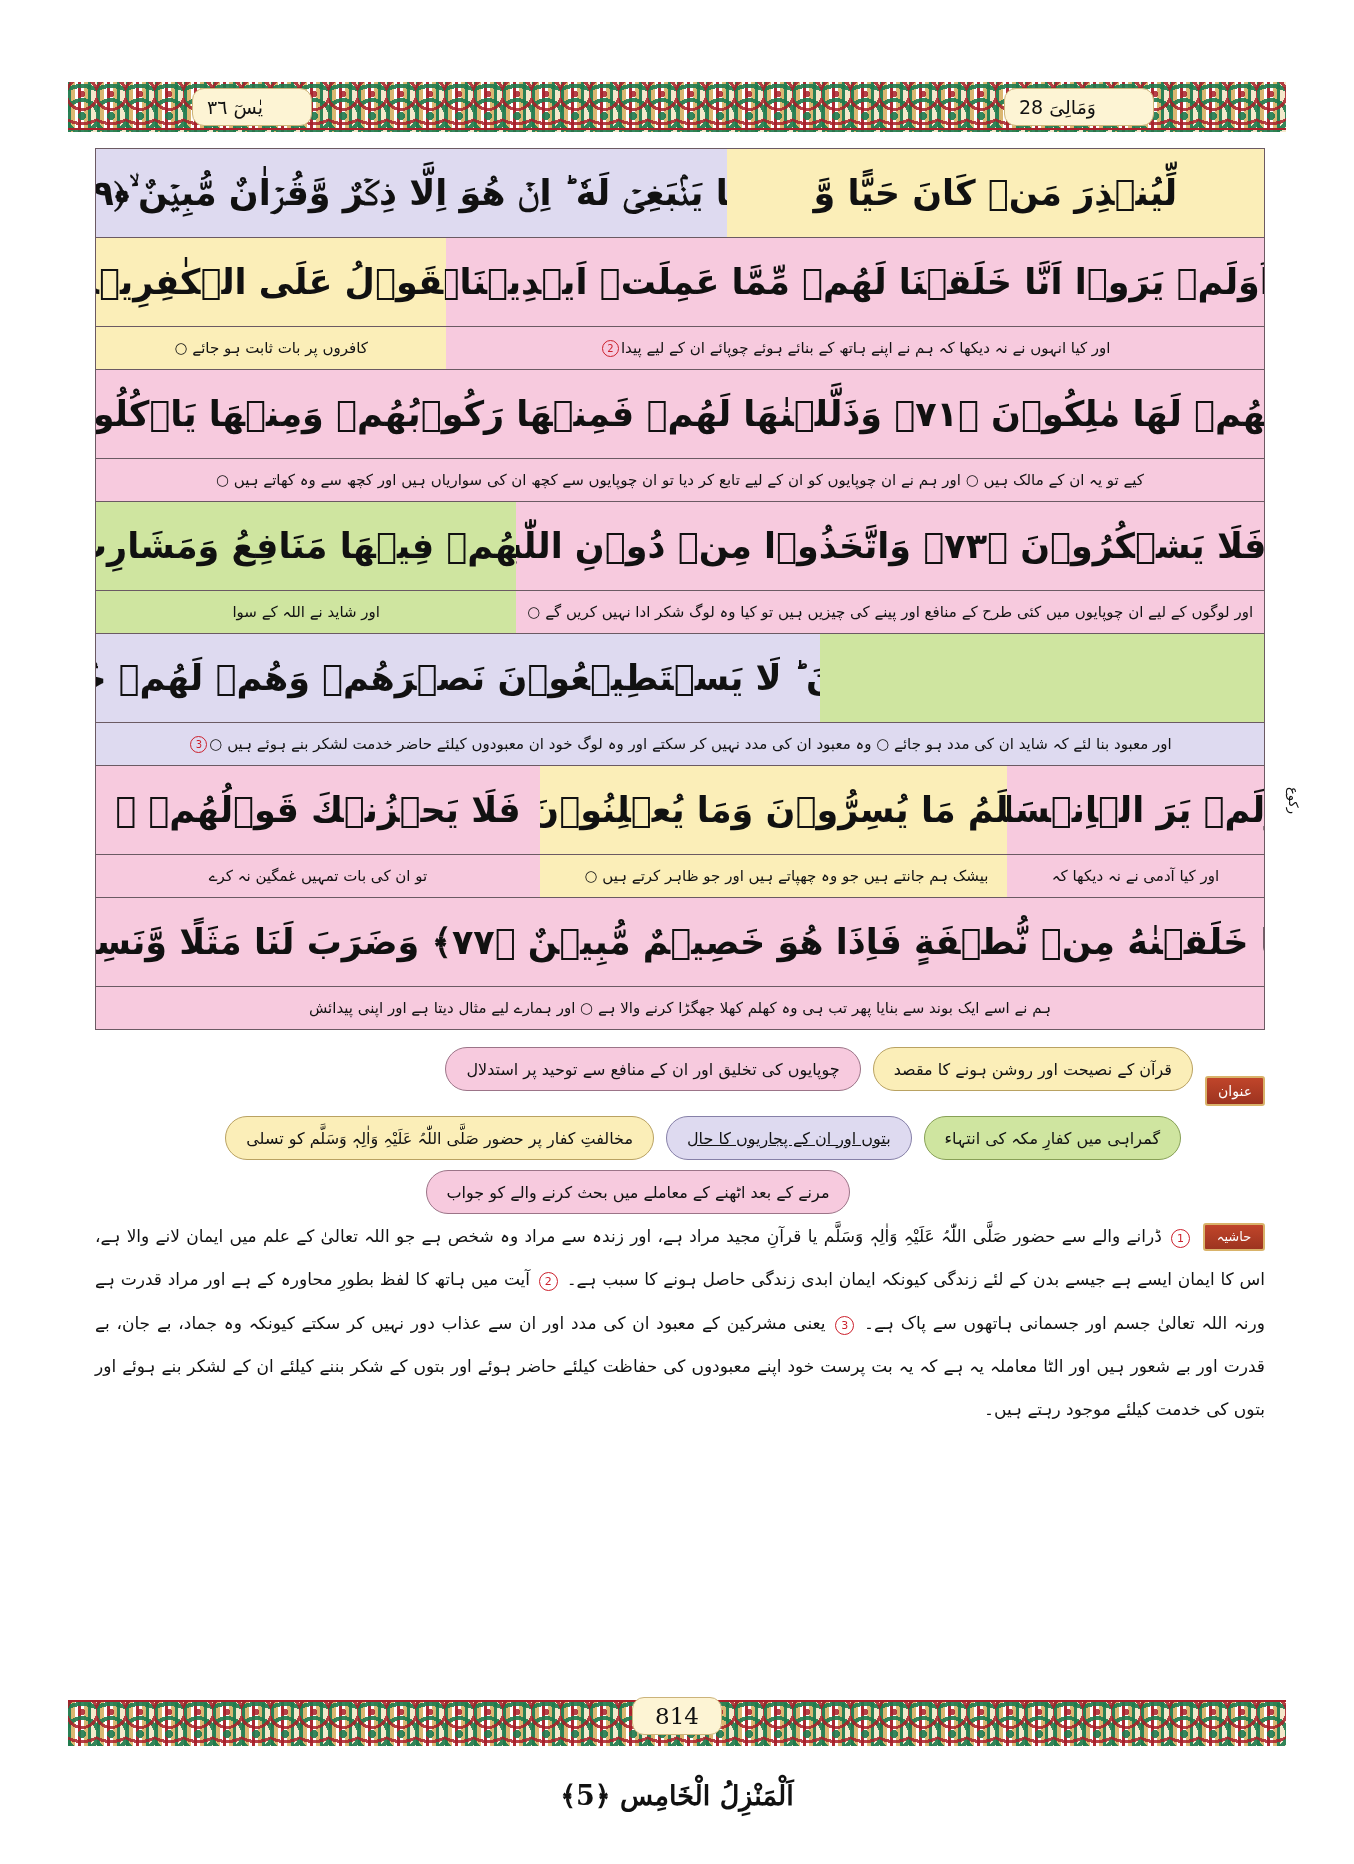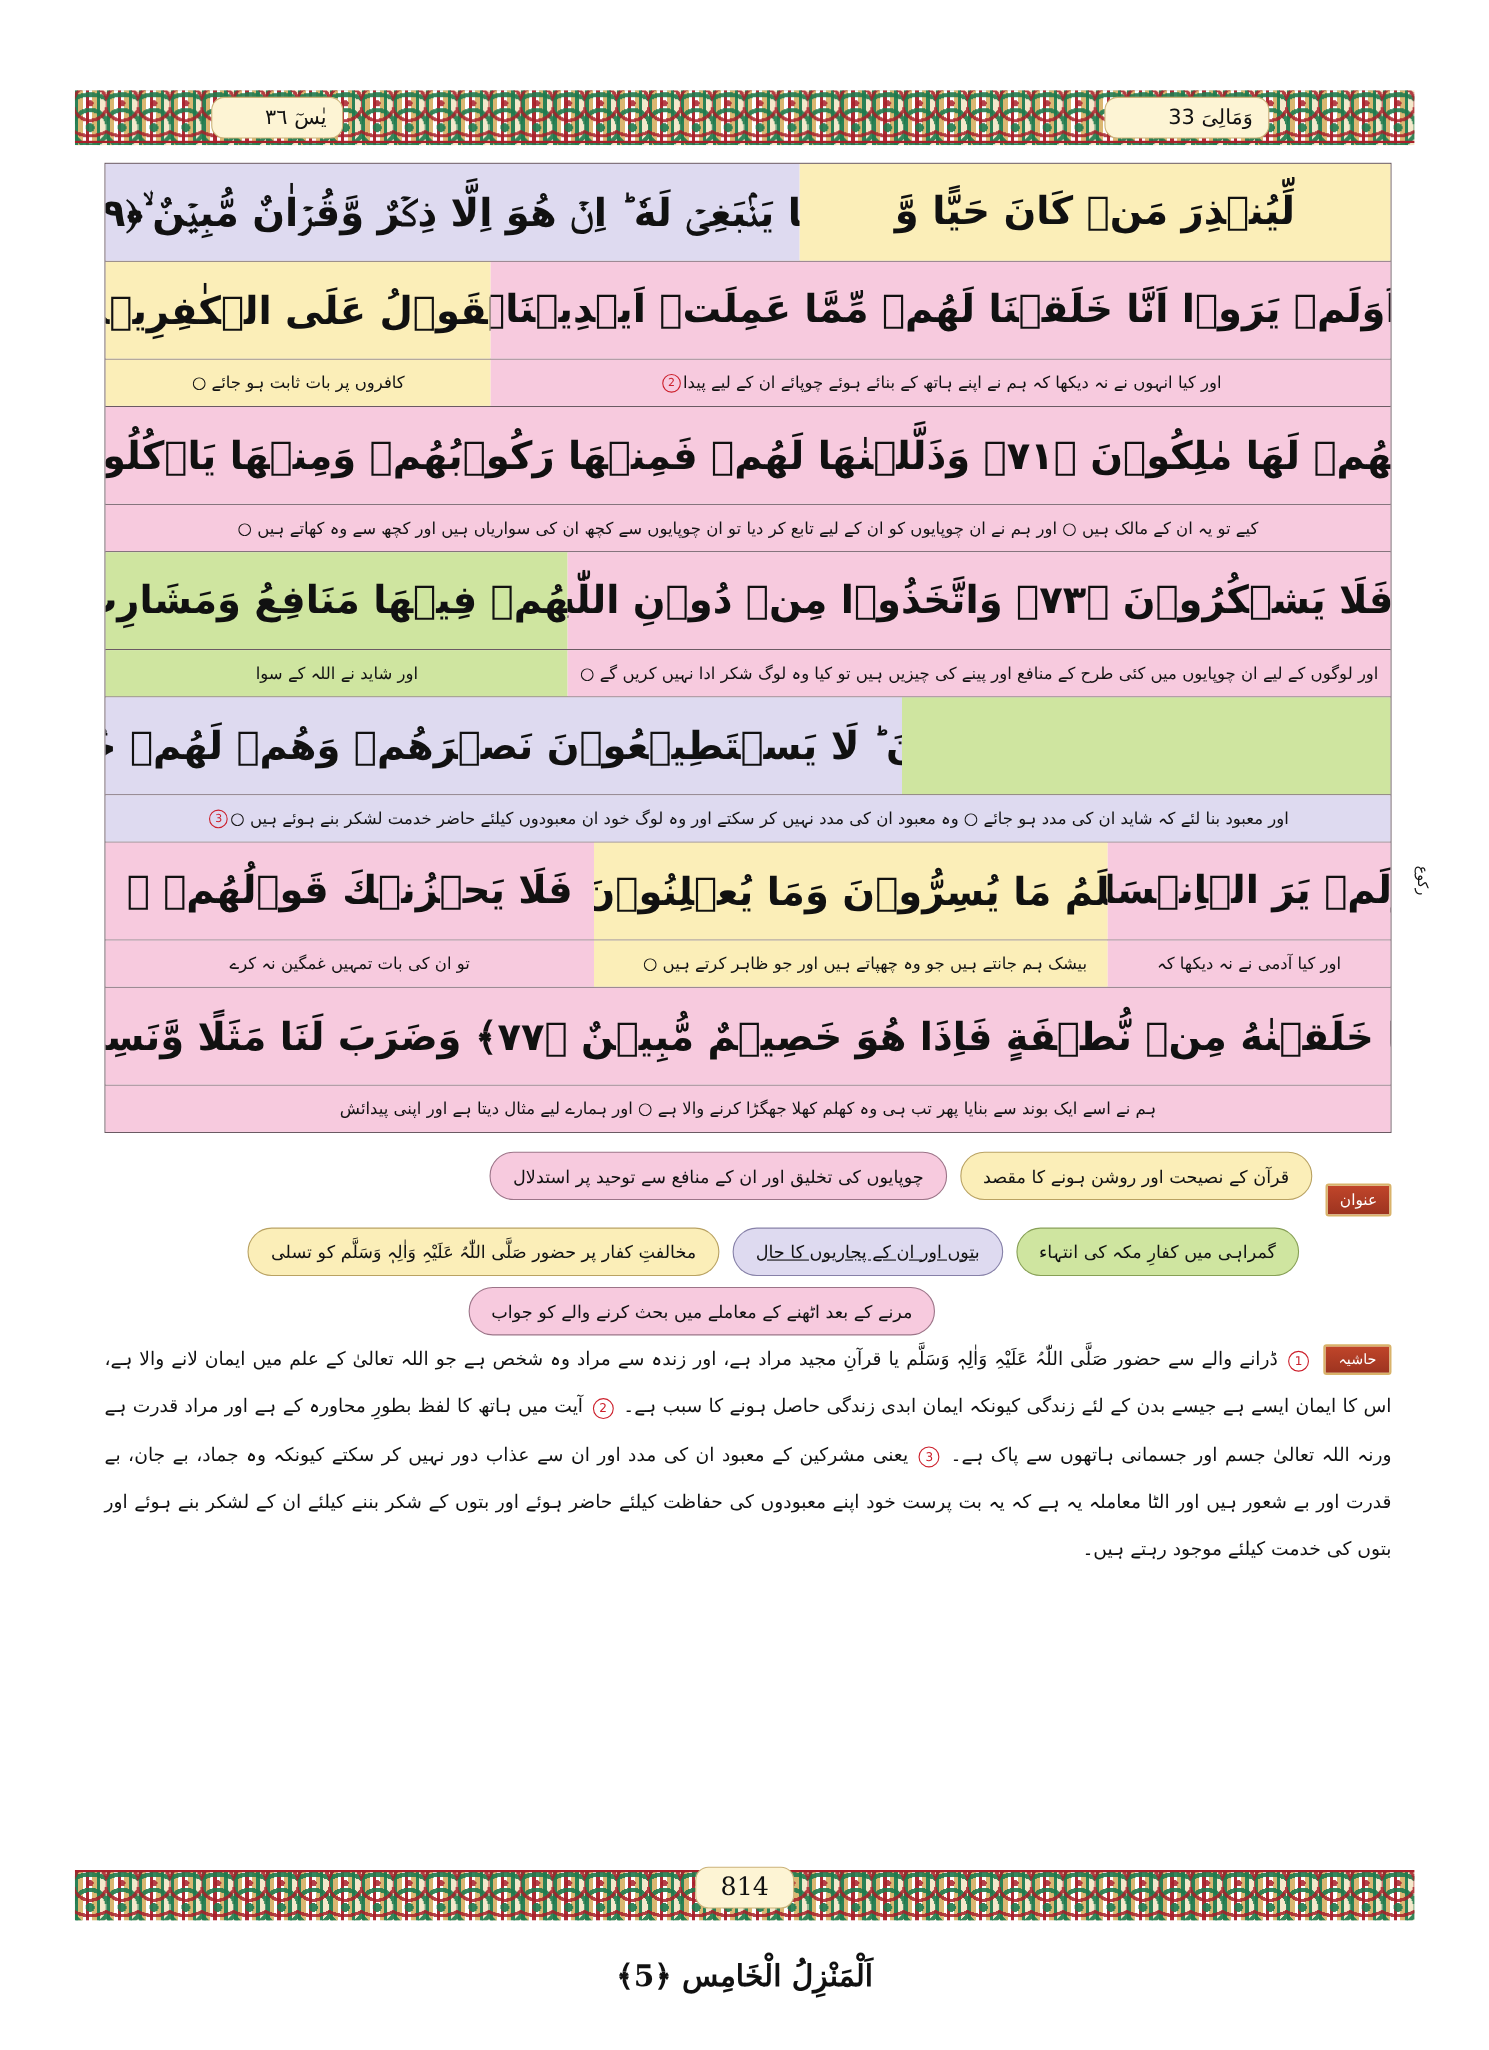--- a/index.html
+++ b/index.html
@@ -71,21 +71,21 @@
   .orn-endcap.right { right: -22px; }
 
   
   .cartouche {
     position: absolute;
     top: 88px;
     height: 38px;
     background: #fdf4d4;
     border: 1px solid #cbb37a;
     border-radius: 12px;
-    display: flex; align-items: center; justify-content: flex-end;
+    display: flex; align-items: center; justify-content: flex-start;
     padding: 16px 14px;
     z-index: 5;
   }
   .cartouche span {
     font-family: "DejaVu Sans", "Liberation Sans", sans-serif;
     font-size: 19px;
     color: #111;
     direction: rtl;
     white-space: nowrap;
   }
@@ -294,21 +294,21 @@
     <div class="orn-overlay"></div>
     <div class="orn-rule"></div>
     <div class="orn-endcap left"></div>
     <div class="orn-endcap right"></div>
   </div>
 
   <div class="cartouche cart-surah">
     <span>يٰسٓ ٣٦</span>
   </div>
   <div class="cartouche cart-para">
-    <span>وَمَالِیَ 33</span>
+    <span>وَمَالِیَ 28</span>
   </div>
 
   <div class="textblock" id="textblock">
       <div class="row arabic">
         <div class="seg c-lav" style="flex: 0 0 54%;">وَمَا يَنۢبَغِىۡ لَهٗ ؕ اِنۡ هُوَ اِلَّا ذِكۡرٌ وَّقُرۡاٰنٌ مُّبِيۡنٌ ۙ﴿٦٩﴾</div>
         <div class="seg c-cream" style="flex: 0 0 46%;">لِّيُنۡذِرَ مَنۡ كَانَ حَيًّا وَّ</div>
       </div>
       <div class="row arabic">
         <div class="seg c-cream" style="flex: 0 0 30%;">يَّحِقَّ الۡقَوۡلُ عَلَى الۡكٰفِرِيۡنَ‏ ﴿٧٠﴾</div>
         <div class="seg c-pink" style="flex: 0 0 70%;">اَوَلَمۡ يَرَوۡا اَنَّا خَلَقۡنَا لَهُمۡ مِّمَّا عَمِلَتۡ اَيۡدِيۡنَاۤ</div>

